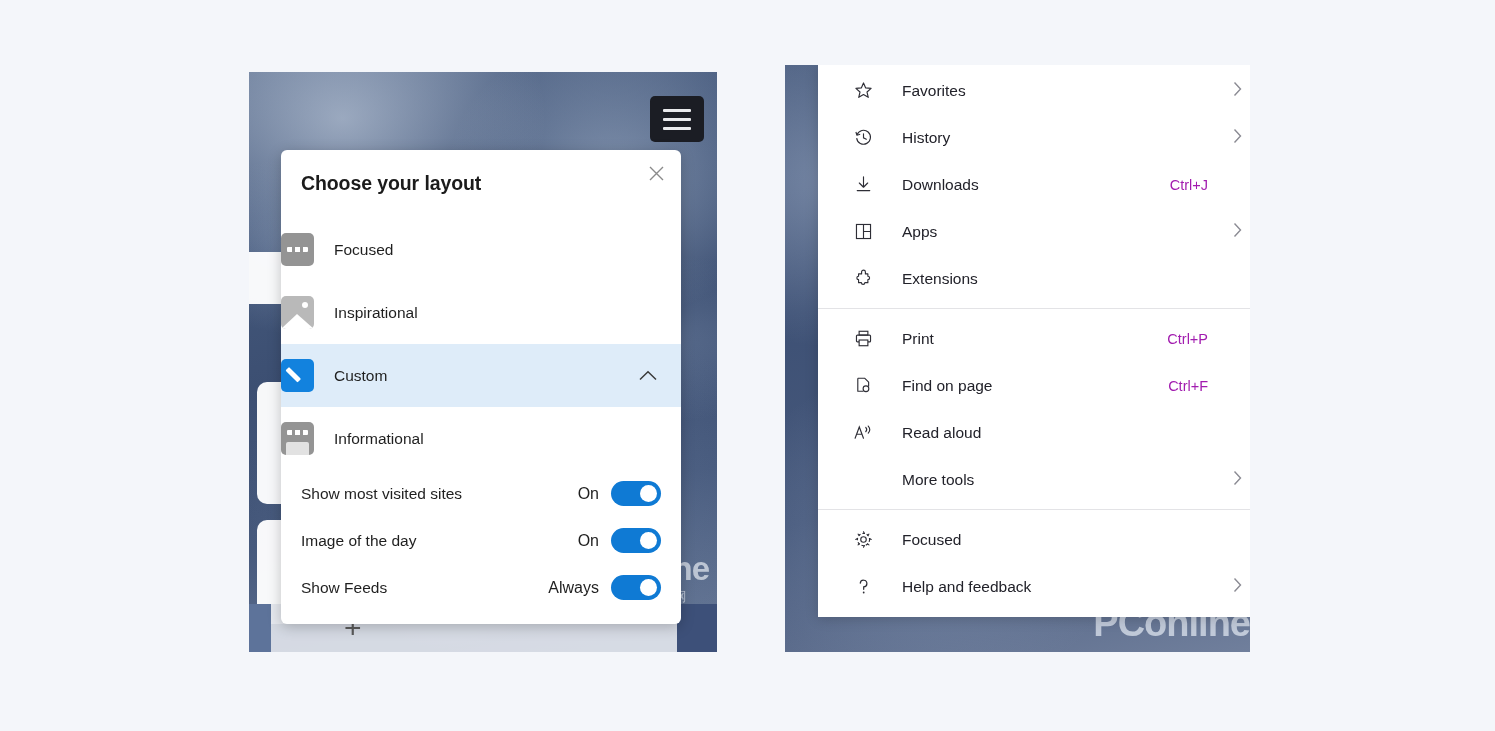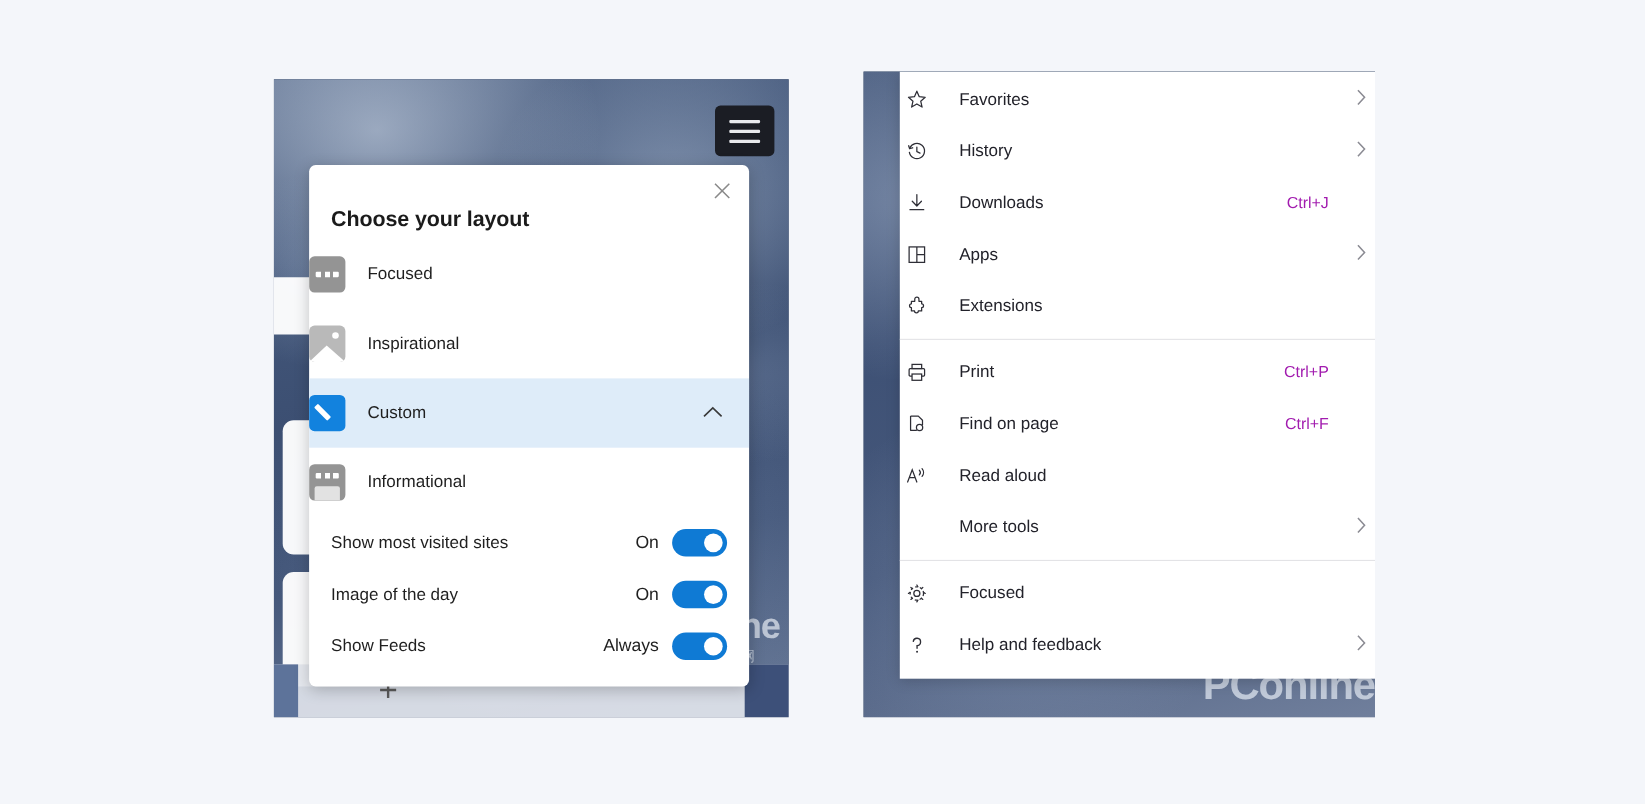--- a/index.html
+++ b/index.html
@@ -135,21 +135,21 @@
     height: 30px;
     display: flex;
     align-items: center;
     justify-content: center;
     color: #8a8a8a;
     cursor: pointer;
   }
   #dialog-title {
     position: absolute;
     left: 20px;
-    top: 38px;
+    top: 22px;
     font-size: 19.5px;
     font-weight: bold;
     color: #1b1b1b;
     letter-spacing: -0.1px;
   }
 
   .layout-list { position: absolute; left: 0; right: 0; top: 68px; }
 
   .layout-option {
     display: flex;
@@ -339,21 +339,21 @@
     height: 552px;
     background: #ffffff;
     box-shadow: 0 2px 12px rgba(0,0,0,0.18);
     padding-top: 2px;
   }
 
   .menu-item {
     display: flex;
     align-items: center;
     height: 47px;
-    padding: 0 14px 0 4px;
+    padding: 0 14px 0 34px;
     cursor: pointer;
     position: relative;
   }
   .mi-icon {
     width: 22px;
     flex: 0 0 22px;
     display: flex;
     align-items: center;
     justify-content: center;
     color: #2e2e36;

